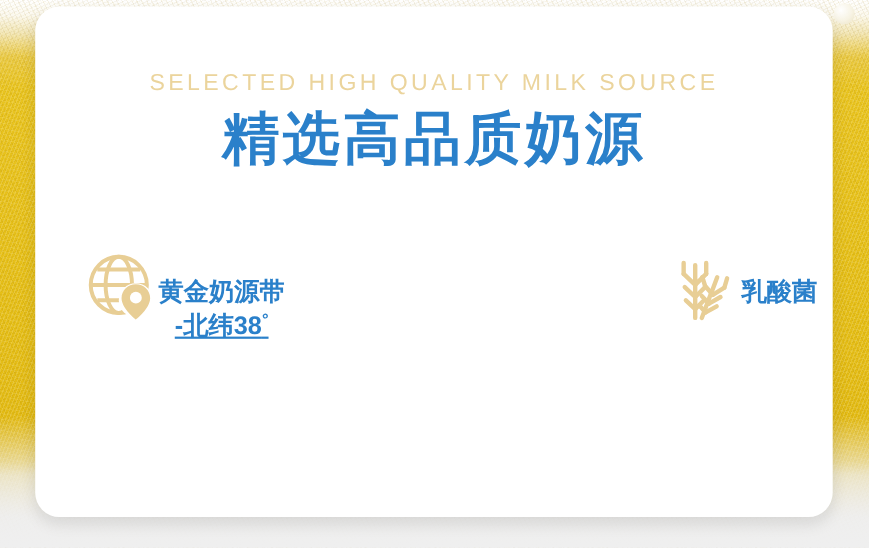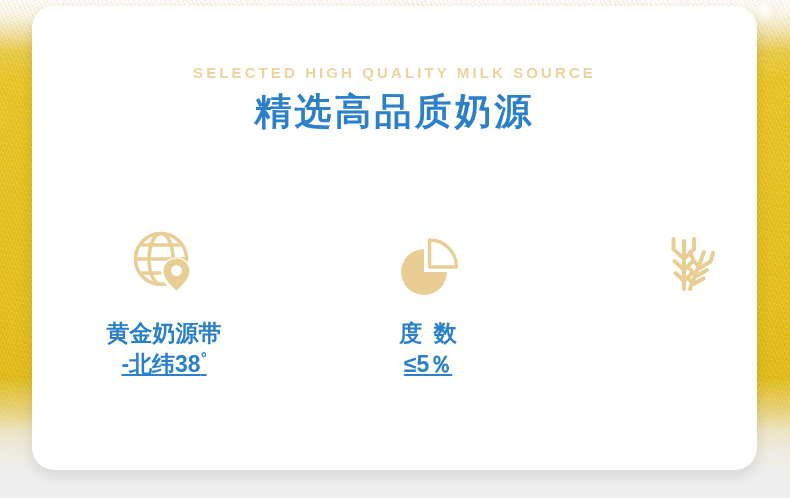--- a/index.html
+++ b/index.html
@@ -84,29 +84,29 @@
 
   
   .heading {
     position: absolute;
     left: 0;
     top: 58px;
     width: 100%;
     text-align: center;
   }
   .subtitle-en {
-    font-size: 15px;
+    font-size: 21px;
     letter-spacing: 3.1px;
     color: #ebd49c;
-    font-weight: 700;
+    font-weight: 400;
     white-space: nowrap;
   }
   .title-cn {
     margin-top: 11px;
-    font-size: 37px;
+    font-size: 52px;
     line-height: 1.08;
     letter-spacing: 3px;
     color: #2a80ca;
     font-weight: 700;
     white-space: nowrap;
     font-family: "Liberation Sans", "DejaVu Sans", sans-serif;
   }
 
   
   .features {
@@ -114,22 +114,22 @@
     left: 46px;
     top: 222px;
     width: 700px;
     display: flex;
     justify-content: space-between;
     align-items: flex-start;
   }
   .feature {
     width: 172px;
     display: flex;
-    flex-direction: column;
-    align-items: center;
+    flex-direction: row;
+    align-items: flex-start;
   }
   .feature-icon {
     width: 68px;
     height: 68px;
     display: flex;
     align-items: center;
     justify-content: center;
   }
   .feature-icon svg { display: block; }
 
@@ -187,32 +187,20 @@
             <circle cx="45.5" cy="41.6" r="5.4" fill="#ffffff"></circle>
           </svg>
         </div>
         <div class="feature-label">
           <span>黄金奶源带</span>
           <span class="line2"><span>-北纬38</span><span class="deg">°</span></span>
         </div>
       </div>
 
 
-      <div class="feature">
-        <div class="feature-icon">
-          <svg width="66" height="66" viewBox="0 0 66 66">
-            <path d="M29 20 A23 23 0 1 0 52 43 L29 43 Z" fill="#e8ce95"></path>
-            <path d="M34.5 38 V11 A27 27 0 0 1 61.5 38 Z" fill="#ffffff" stroke="#e8ce95" stroke-width="3.4" stroke-linejoin="round"></path>
-          </svg>
-        </div>
-        <div class="feature-label">
-          <span>度</span><span class="sp"></span><span>数</span>
-          <span class="line2">≤5％</span>
-        </div>
-      </div>
 
       <div class="feature">
         <div class="feature-icon">
           <svg width="66" height="66" viewBox="0 0 66 66">
             <g stroke="#e8ce95" stroke-width="4" stroke-linecap="round" fill="none">
 
               <line x1="25" y1="25" x2="25" y2="60"></line>
               <line x1="25" y1="30" x2="14.5" y2="20"></line>
               <line x1="14.5" y1="20" x2="14.5" y2="10"></line>
               <line x1="25" y1="30" x2="35" y2="20"></line>
@@ -230,18 +218,19 @@
               <line x1="51.5" y1="32.5" x2="54" y2="24"></line>
               <line x1="37.5" y1="47" x2="31" y2="40"></line>
               <line x1="37.5" y1="47" x2="48" y2="41"></line>
               <line x1="34.5" y1="55" x2="29" y2="49"></line>
               <line x1="34.5" y1="55" x2="44.5" y2="49.5"></line>
               <line x1="40.5" y1="35" x2="45" y2="23"></line>
             </g>
           </svg>
         </div>
         <div class="feature-label">
+          <span>乳酸菌</span>
         </div>
       </div>
 
     </div>
   </div>
 </div>
 
 </body></html>

